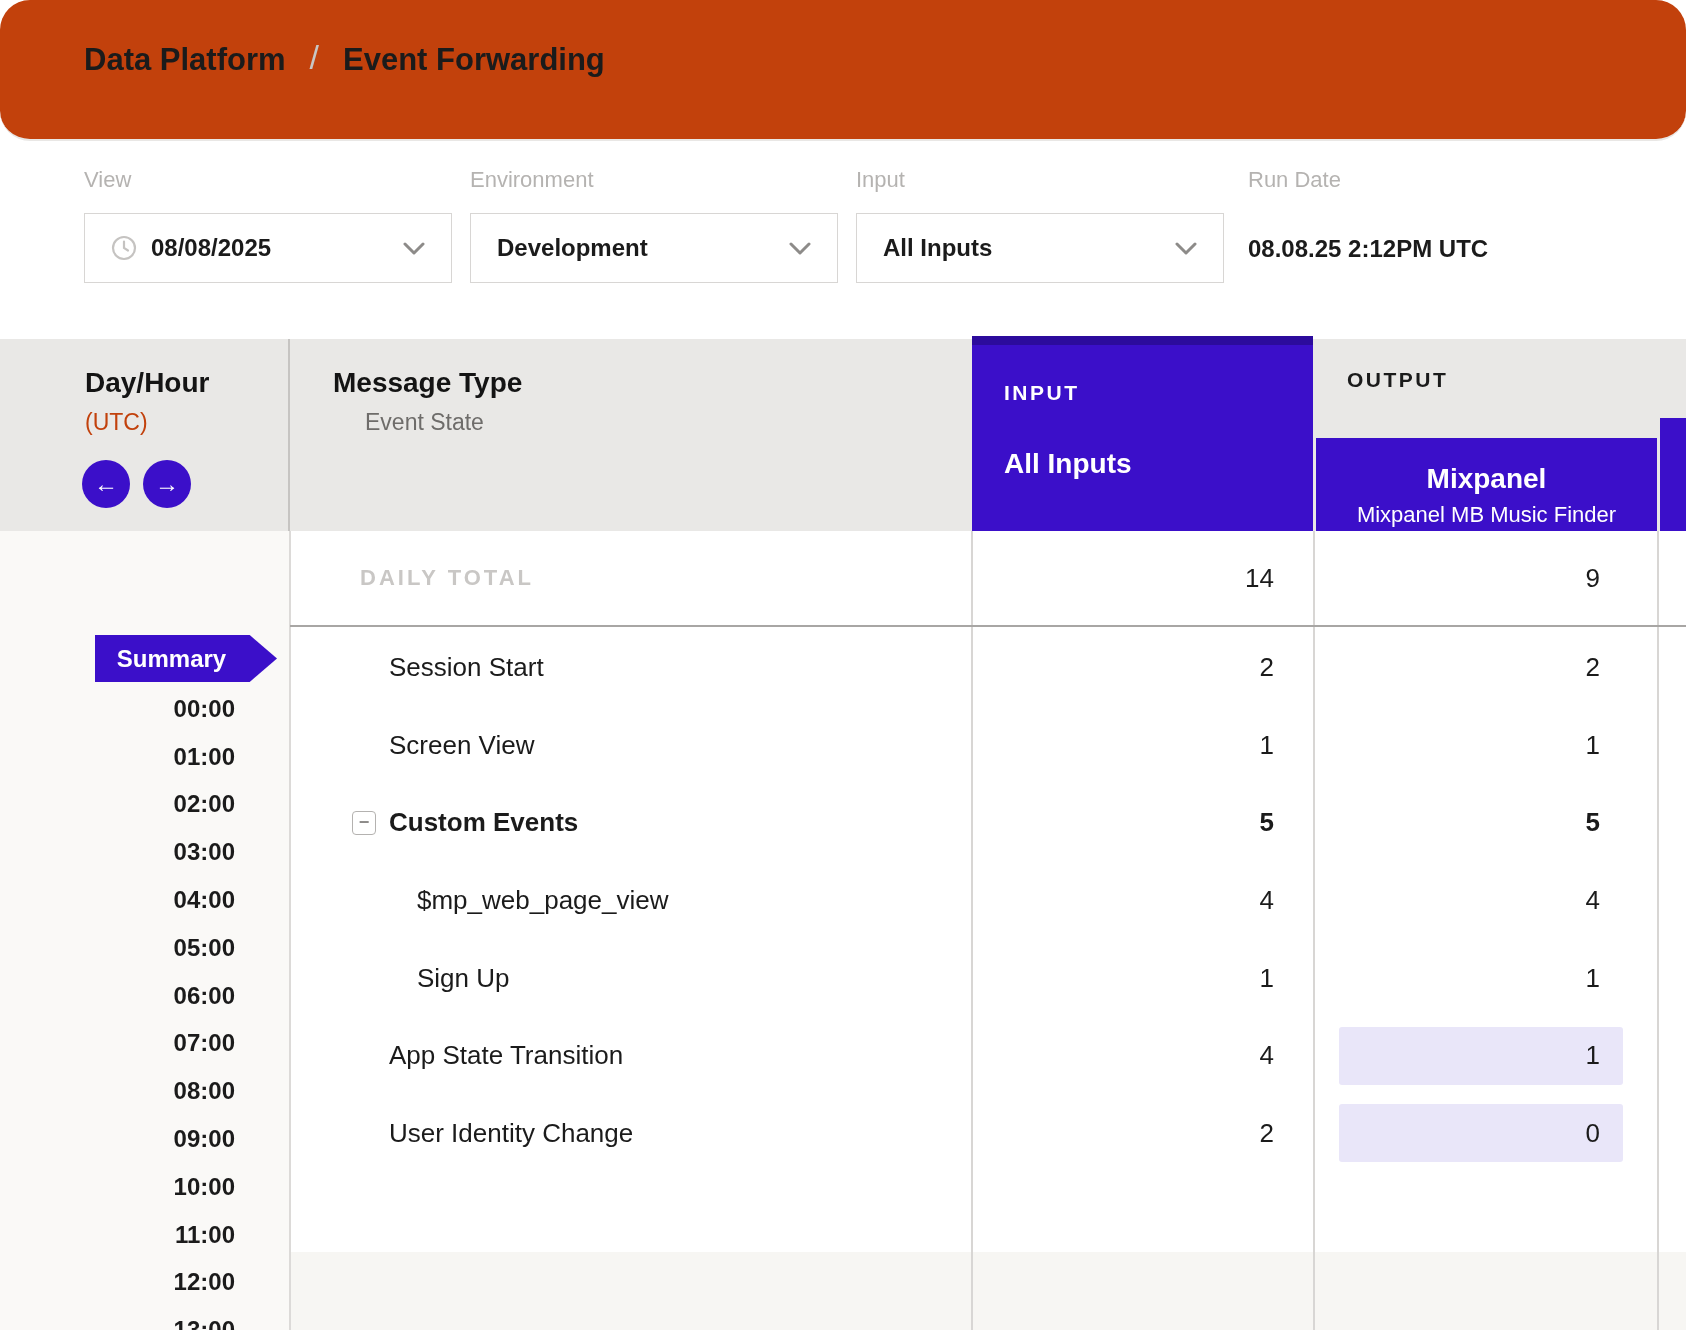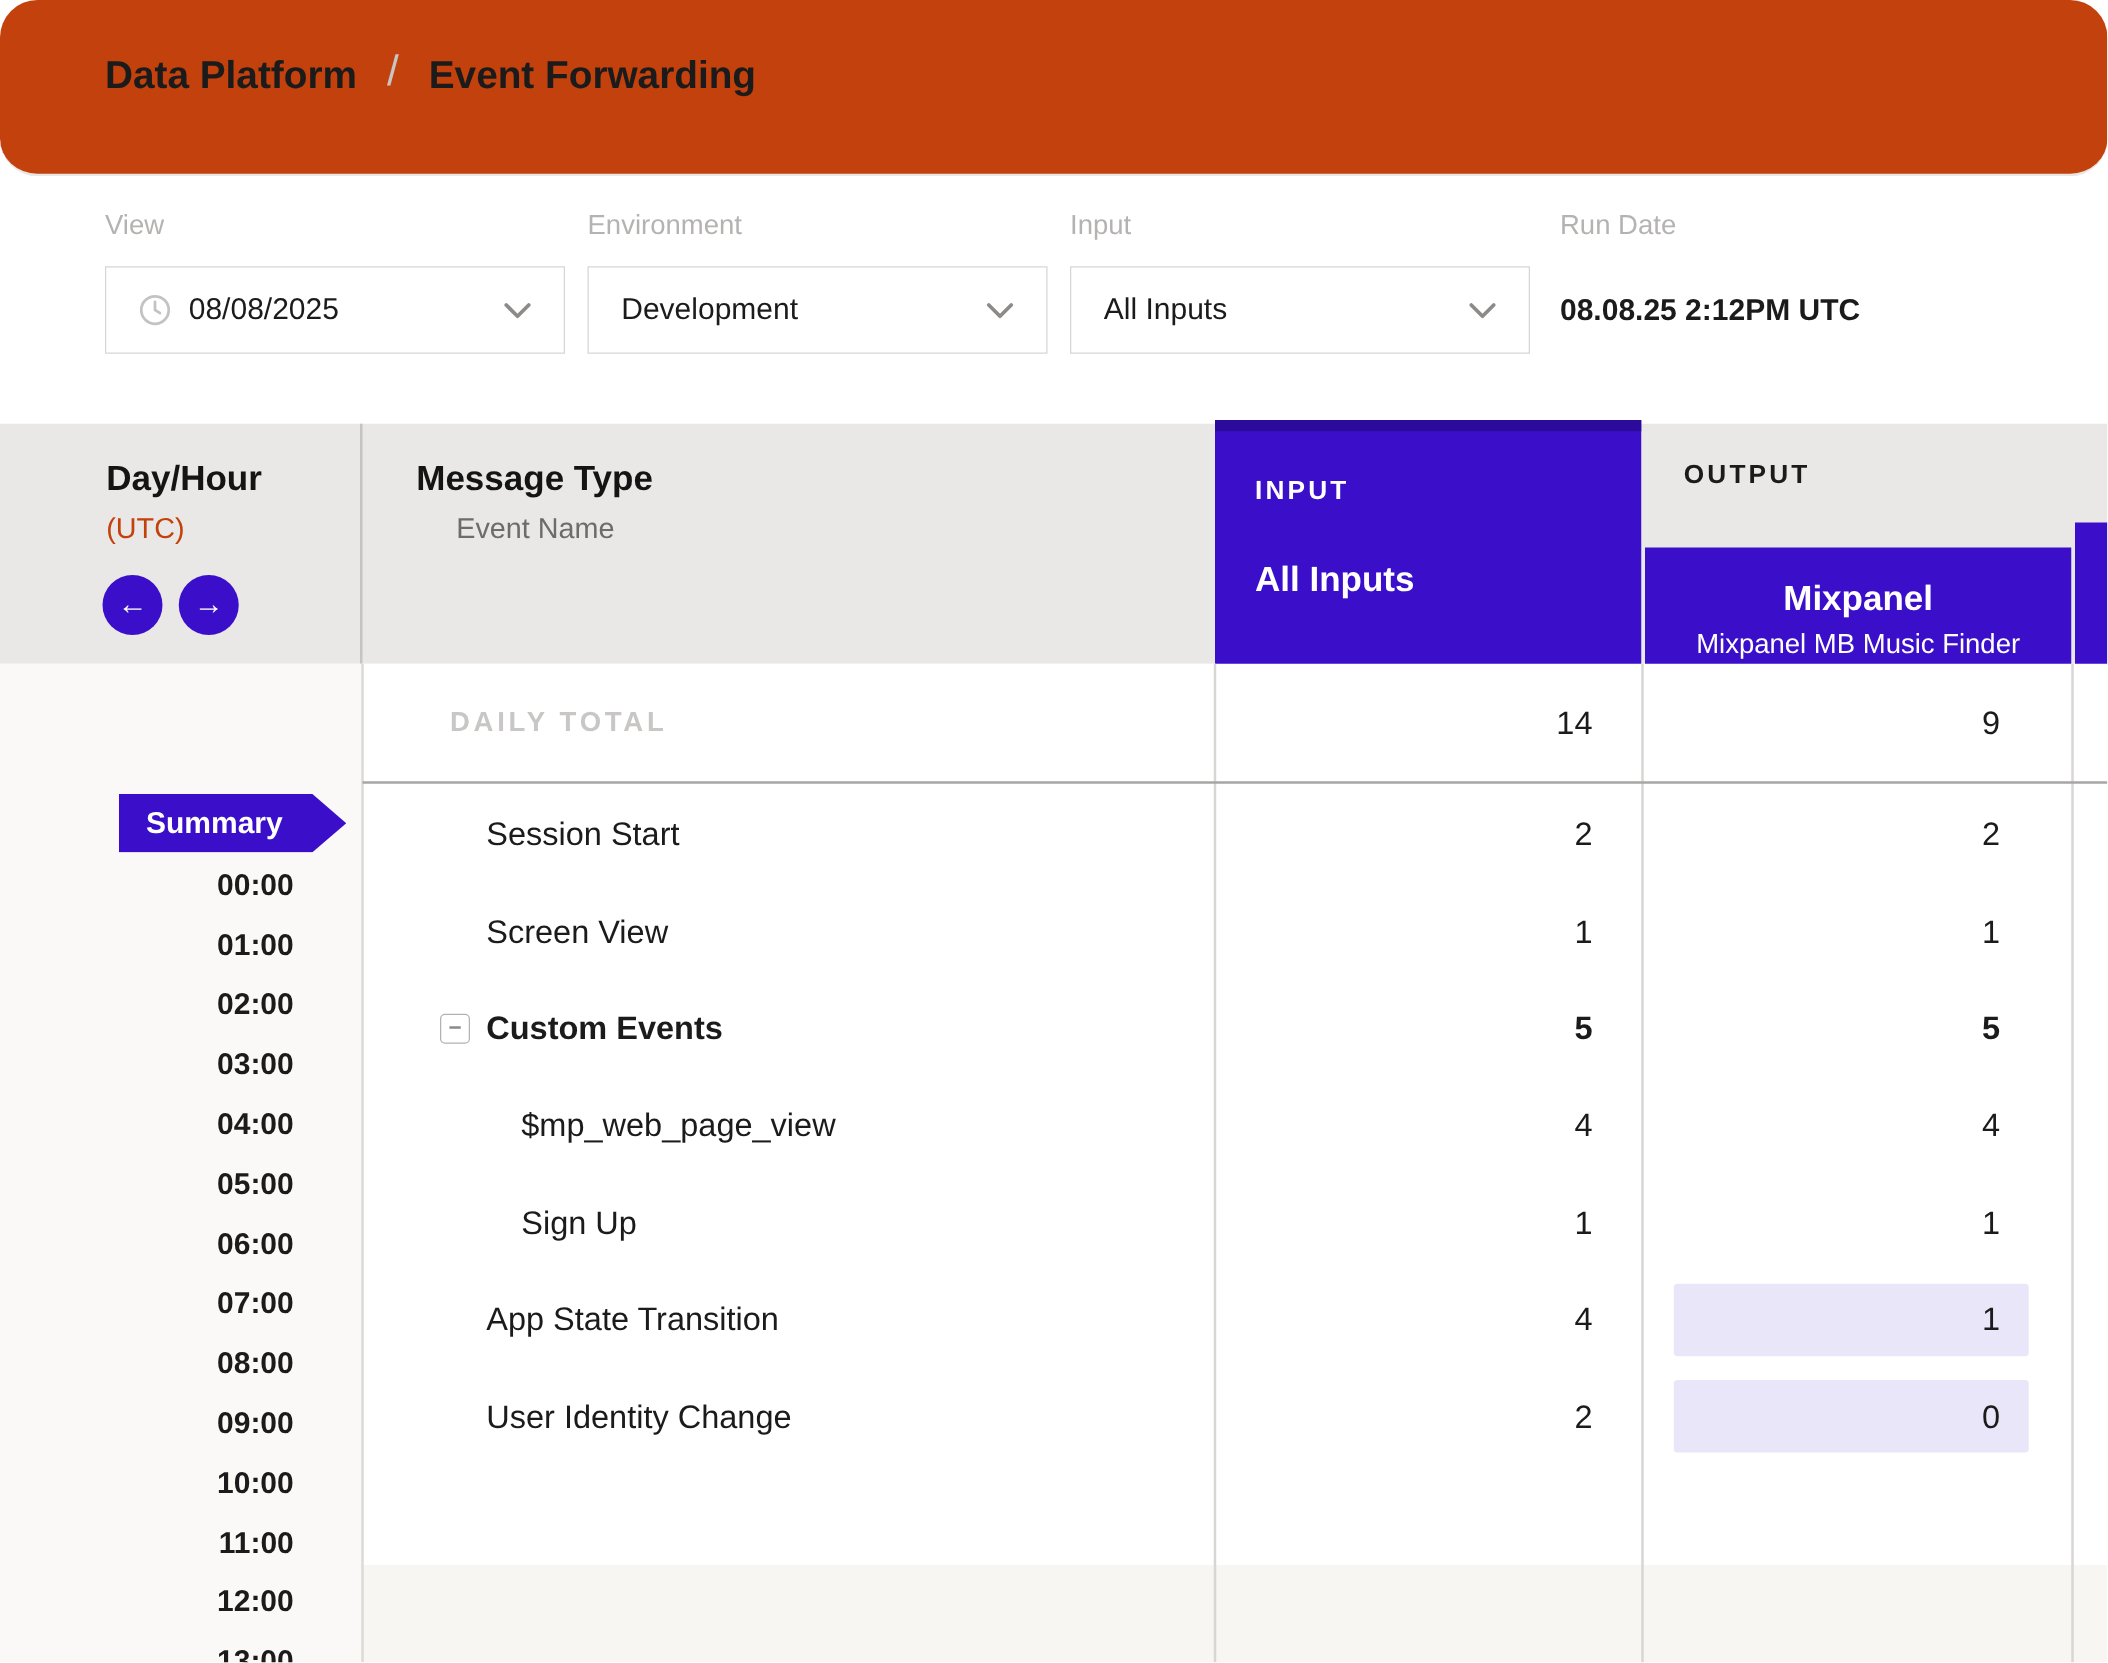--- a/index.html
+++ b/index.html
@@ -9,21 +9,21 @@
 
   
   .topbar { position:absolute; left:0; top:0; width:1686px; height:141px; background:#c2410c; border-bottom:2px solid #e9e7e5;border-radius:30px; }
   .breadcrumb { position:absolute; left:84px; top:40px; display:flex; align-items:center; gap:24px; font-size:31px; font-weight:600; color:#1b1b1b; }
   .crumb-sep { color:#c8c6c4; font-weight:300; font-size:34px; transform:translateY(-2px); }
 
   
   .filters { position:absolute; left:0; top:143px; width:1686px; height:196px; background:#fff; }
   .f-label { position:absolute; top:24px; font-size:22px; color:#b5b3b1; }
   .f-box { position:absolute; top:70px; width:368px; height:70px; border:1px solid #d8d6d4; background:#fff; display:flex; align-items:center; padding:0 26px; cursor:pointer; }
-  .f-box .val { font-size:24px; font-weight:400; color:#1b1b1b; }
+  .f-box .val { font-size:24px; font-weight:700; color:#1b1b1b; }
   .f-box .chev { position:absolute; right:26px; top:28px; }
   .clock { margin-right:14px; display:flex; }
   .rundate { position:absolute; top:92px; font-size:24px; font-weight:700; color:#1b1b1b; }
 
   
   .ghead { position:absolute; left:0; top:339px; width:1686px; height:192px; background:#e9e8e6; }
   .dayhour { position:absolute; left:0; top:0; width:290px; height:192px; border-right:2px solid #c6c4c2; padding:28px 0 0 85px; }
   .dh-title { font-size:28px; font-weight:700; color:#141414; }
   .dh-sub { margin-top:10px; font-size:23px; color:#c2410c; }
   .arrowbtn { position:absolute; top:121px; width:48px; height:48px; border-radius:50%; background:#3b0fc9; color:#fff; display:flex; align-items:center; justify-content:center; font-size:24px; cursor:pointer; }
@@ -138,21 +138,21 @@
       <div class="dh-sub">(UTC)</div>
     </div>
     <div class="arrowbtn left">
         <span>←</span>
       </div>
     <div class="arrowbtn right">
         <span>→</span>
       </div>
     <div class="mtype">
       <div class="mt-title">Message Type</div>
-      <div class="mt-sub">Event Name</div>
+      <div class="mt-sub">Event State</div>
     </div>
   </div>
   <div class="output-label">OUTPUT</div>
 
   <div class="input-block">
     <div class="ib-section">INPUT</div>
     <div class="ib-name">All Inputs</div>
   </div>
   <div class="mix-block">
     <div class="mix-title">Mixpanel</div>

